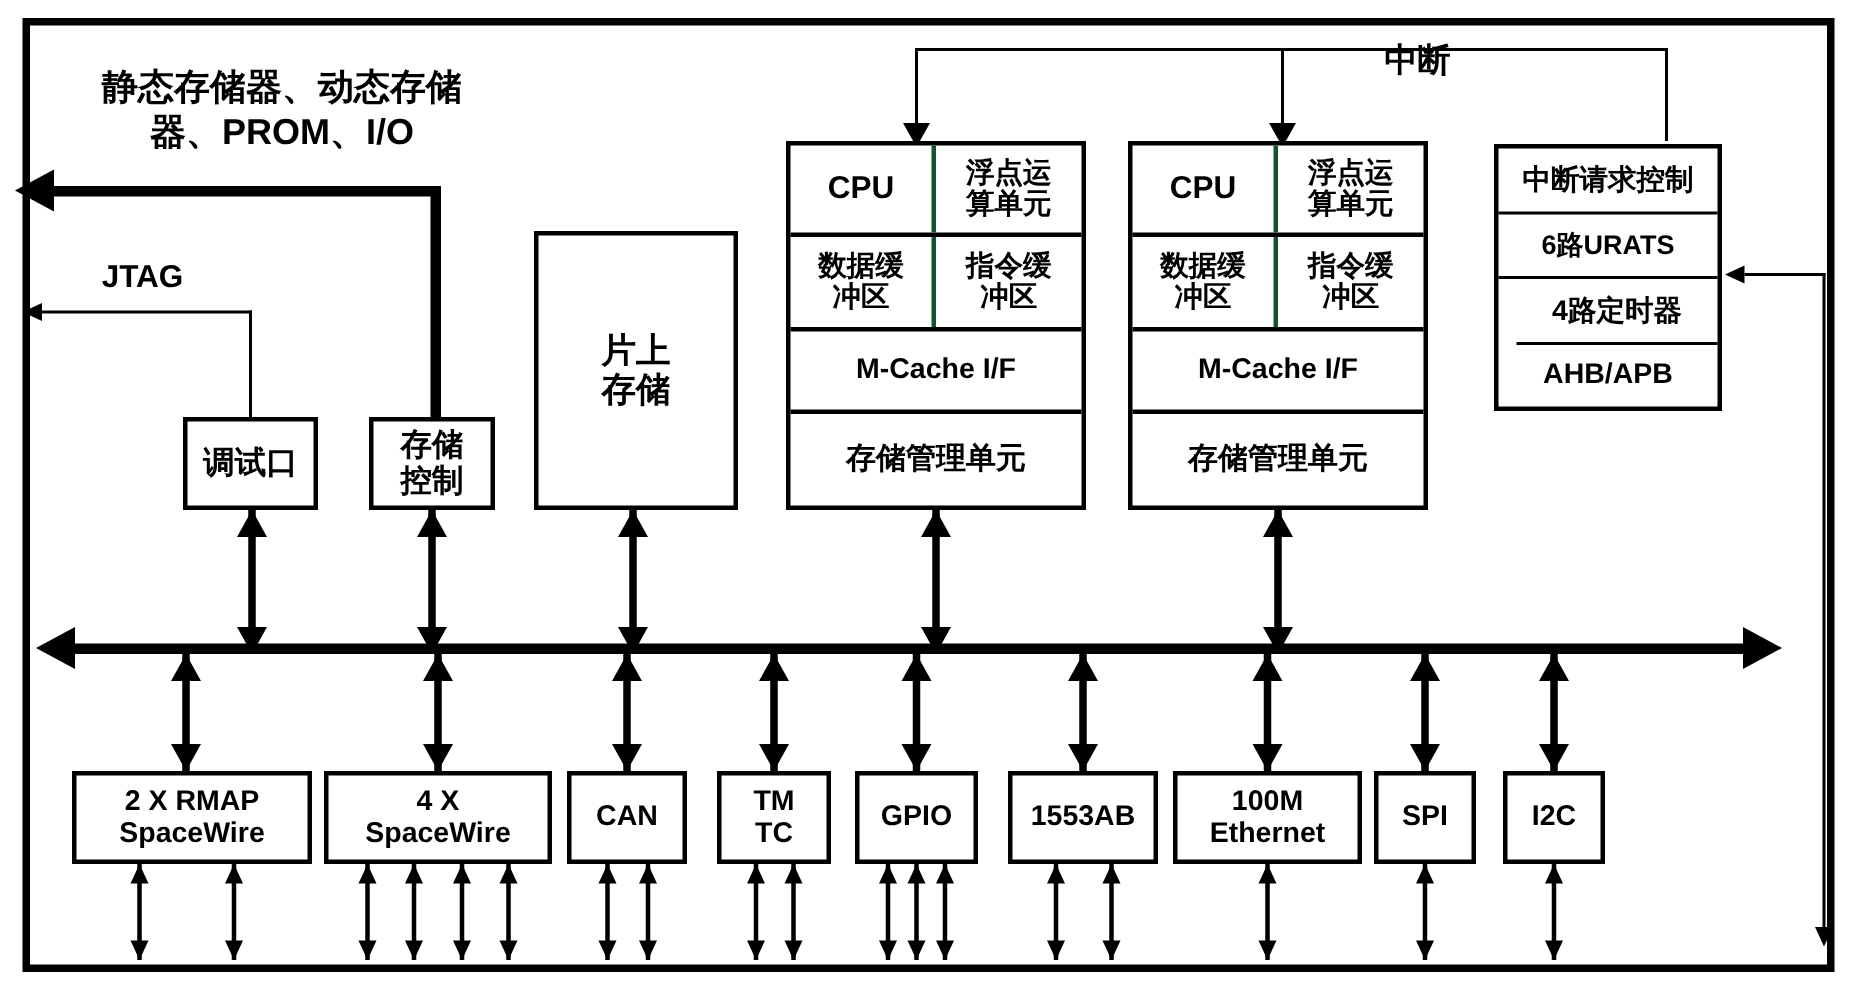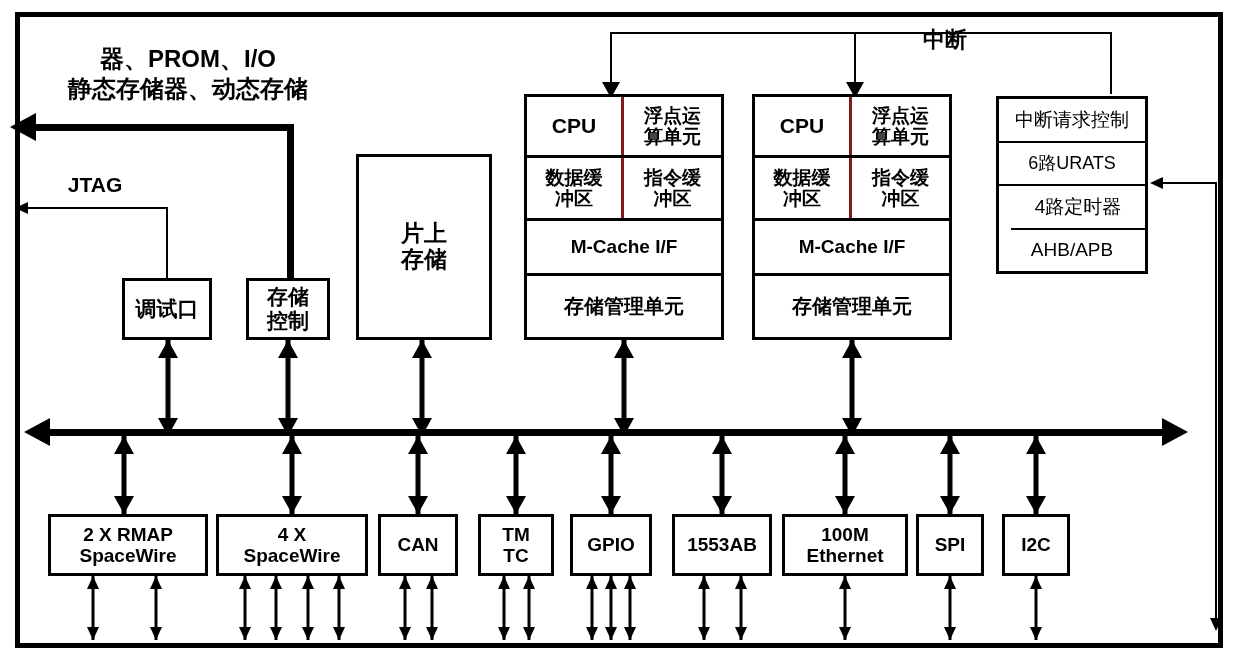--- a/index.html
+++ b/index.html
@@ -8,25 +8,25 @@
   .frame{position:absolute;left:15px;top:12px;width:1208px;height:636px;border:5px solid #000;box-sizing:border-box;}
   .box{position:absolute;border:3px solid #000;box-sizing:border-box;background:#fff;
        display:flex;align-items:center;justify-content:center;text-align:center;
        font-weight:bold;line-height:1.12;color:#000;}
   .cpugrid{position:absolute;border:3px solid #000;box-sizing:border-box;background:#fff;
            display:flex;flex-direction:column;}
   .cpurow{display:flex;flex:0 0 auto;border-bottom:3px solid #000;}
   .cpurow:last-child{border-bottom:none;}
   .cpucell{flex:1 1 50%;display:flex;align-items:center;justify-content:center;text-align:center;
            font-weight:bold;line-height:1.12;box-sizing:border-box;}
-  .cpucell.divr{border-right:3px solid #7f1d1d;}
+  .cpucell.divr{border-right:3px solid #14532d;}
   .stack{position:absolute;border:3px solid #000;box-sizing:border-box;background:#fff;
          display:flex;flex-direction:column;}
   .stackrow{flex:1 1 0;display:flex;align-items:center;justify-content:center;text-align:left;
-            font-weight:normal;border-bottom:2px solid #000;box-sizing:border-box;}
+            font-weight:bold;border-bottom:2px solid #000;box-sizing:border-box;}
   .stackrow:last-child{border-bottom:none;}
   .lbl{position:absolute;font-weight:bold;color:#000;line-height:1.25;text-align:center;}
   
   .hthick{position:absolute;background:#000;height:7px;}
   .vthick{position:absolute;background:#000;width:7px;}
   .hthin{position:absolute;background:#000;height:2px;}
   .vthin{position:absolute;background:#000;width:2px;}
   
   .ah{position:absolute;width:0;height:0;}
   .ah-left-thick{border-top:14px solid transparent;border-bottom:14px solid transparent;border-right:26px solid #000;}
@@ -46,22 +46,22 @@
   .dbl.small .hd{border-left-width:6px;border-right-width:6px;border-top-width:13px;}
 </style>
 </head>
 <body>
 
 <div id="stage">
 
   <div class="frame"></div>
 
   <div class="lbl" style="left:28px;top:44px;width:320px;font-size:24px;">
+    <div>静态存储器、动态存储</div>
     <div>器、PROM、I/O</div>
-    <div>静态存储器、动态存储</div>
   </div>
 
   <div class="hthick" style="left:32px;top:124px;width:262px;"></div>
   <div class="ah ah-left-thick" style="left:10px;top:113px;"></div>
   <div class="vthick" style="left:287px;top:124px;height:162px;"></div>
 
   <div class="lbl" style="left:40px;top:172px;width:110px;font-size:21px;">
     <span>JTAG</span>
   </div>
   <div class="hthin" style="left:28px;top:207px;width:140px;"></div>

